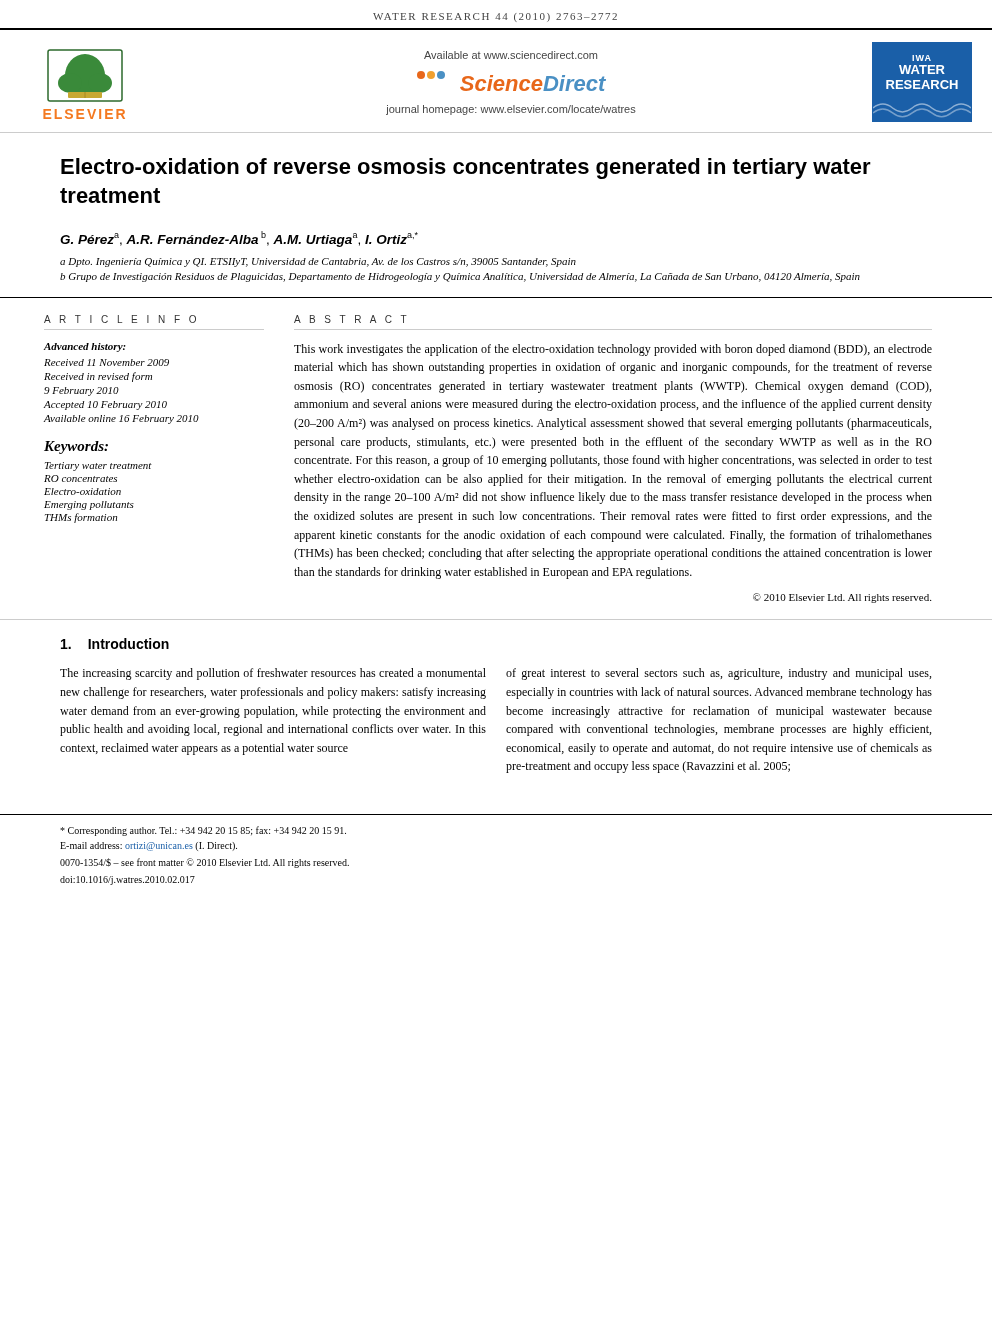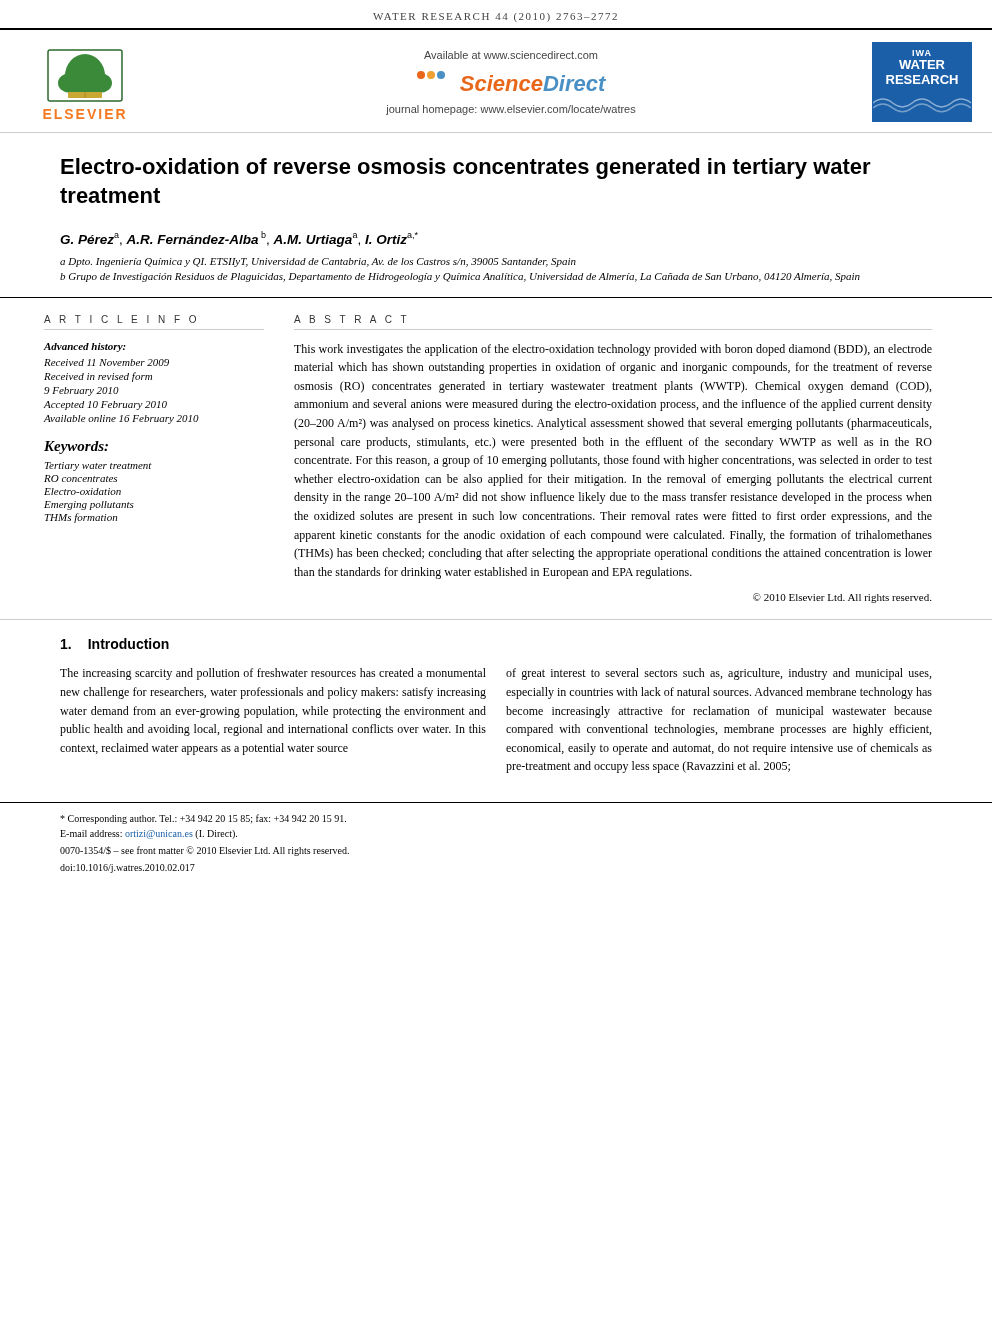--- a/index.html
+++ b/index.html
@@ -92,21 +92,21 @@
       margin-top: 6px;
     }
 
     .water-research-badge {
       width: 100px;
       height: 80px;
       background: linear-gradient(135deg, #1a5fa8 0%, #1a5fa8 100%);
       display: flex;
       flex-direction: column;
       align-items: center;
-      justify-content: center;
+      justify-content: flex-end;
       color: white;
       font-family: Arial, sans-serif;
       border: 1px solid #1a5fa8;
       position: relative;
       overflow: hidden;
     }
     .water-research-badge .iwa {
       font-size: 9px;
       font-weight: bold;
       letter-spacing: 1px;
@@ -260,21 +260,21 @@
       text-decoration: none;
     }
     a.link-color {
       color: #1a5fa8;
     }
 
     
     .footnote-section {
       padding: 8px 60px 4px 60px;
       border-top: 1px solid #000;
-      margin-top: 10px;
+      margin-top: 22px;
     }
     .footnote-text {
       font-size: 10px;
       line-height: 1.5;
       font-family: 'Times New Roman', Times, serif;
     }
     .doi-line {
       font-size: 10px;
       margin-top: 2px;
     }

